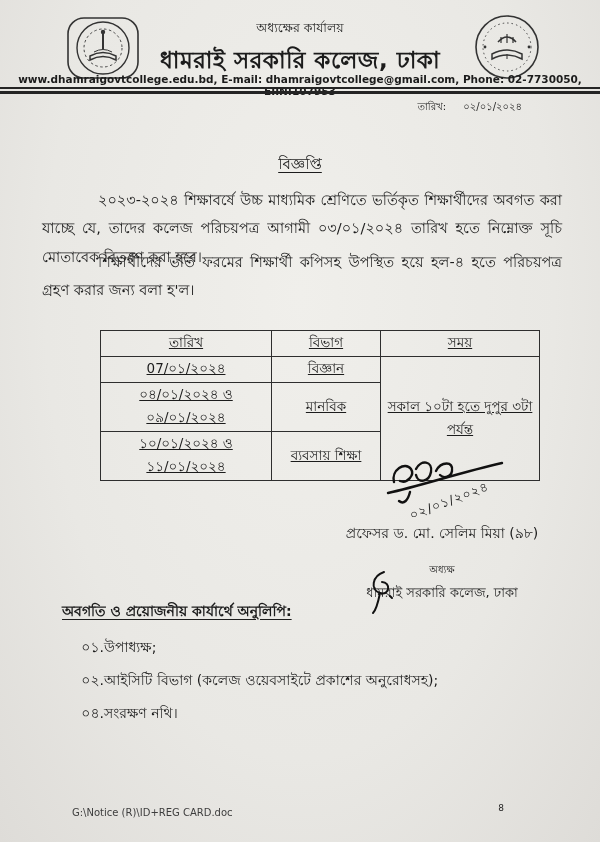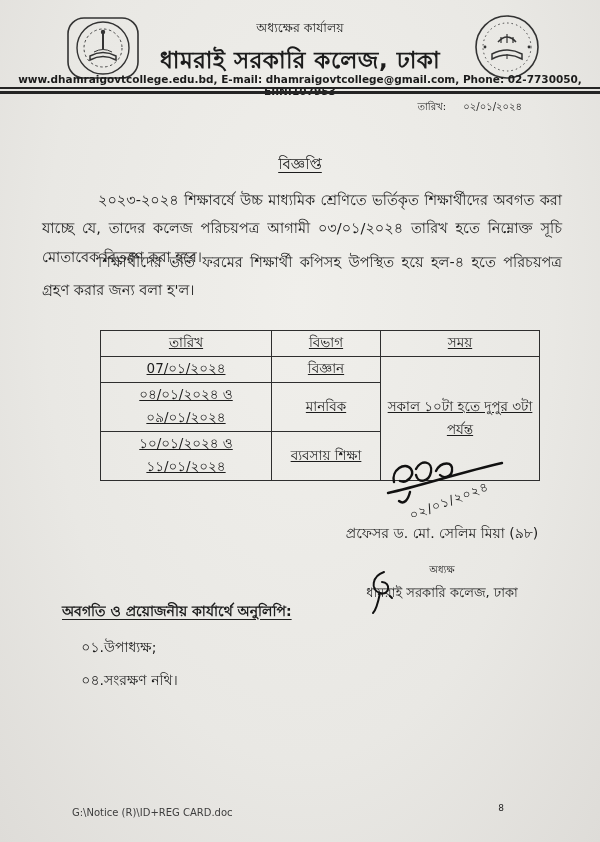--- a/index.html
+++ b/index.html
@@ -179,20 +179,24 @@
     </svg>
   </div>
 
   <div class="copies">
     <div class="copies-heading">অবগতি ও প্রয়োজনীয় কার্যার্থে অনুলিপি:</div>
     <div class="copy-item">
       <span class="copy-no">০১.</span>
       <span>উপাধ্যক্ষ;</span>
     </div>
     <div class="copy-item">
+      <span class="copy-no">০২.</span>
+      <span>আইসিটি বিভাগ (কলেজ ওয়েবসাইটে প্রকাশের অনুরোধসহ);</span>
+    </div>
+    <div class="copy-item">
       <span class="copy-no">০৪.</span>
       <span>সংরক্ষণ নথি।</span>
     </div>
   </div>
 
   <div class="footer-path">G:\Notice (R)\ID+REG CARD.doc</div>
   <div class="footer-page">8</div>
 
 </div>
 

